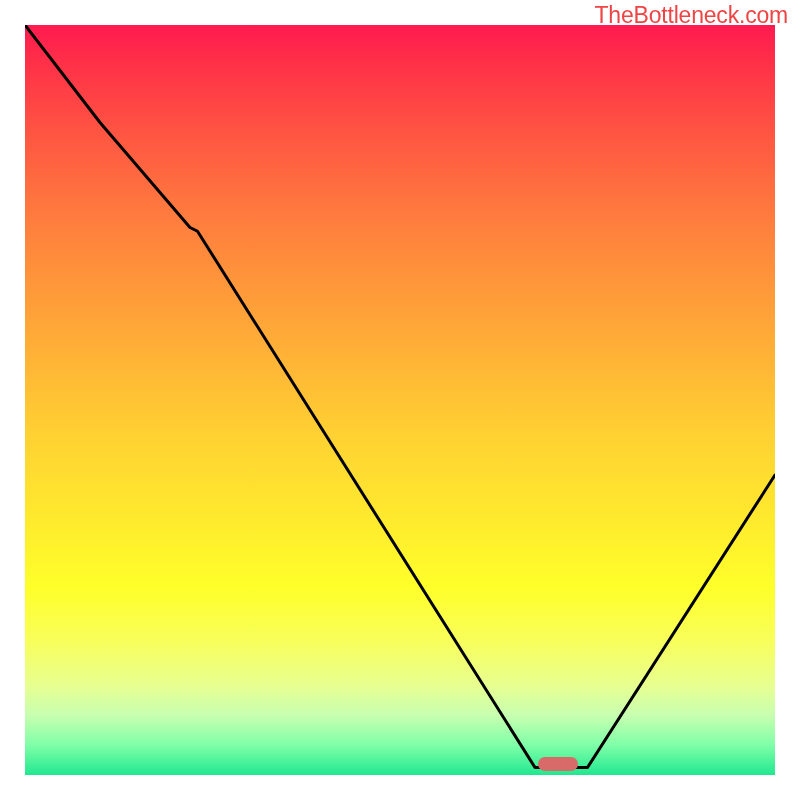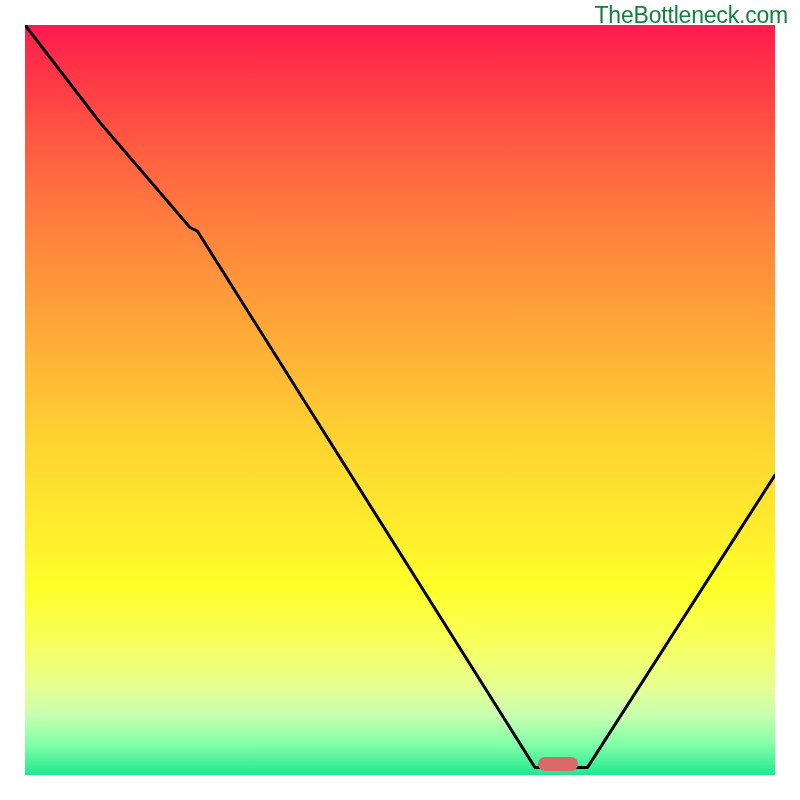--- a/index.html
+++ b/index.html
@@ -8,21 +8,21 @@
     width: 800px;
     height: 800px;
     background: #ffffff;
     position: relative;
     font-family: Arial, sans-serif;
   }
   .watermark {
     position: absolute;
     top: 2px;
     right: 12px;
-    color: #15803d;
+    color: #ef4444;
     font-size: 23px;
     font-weight: 500;
     letter-spacing: -0.2px;
   }
   .plot-area {
     position: absolute;
     left: 25px;
     top: 25px;
     width: 750px;
     height: 750px;

